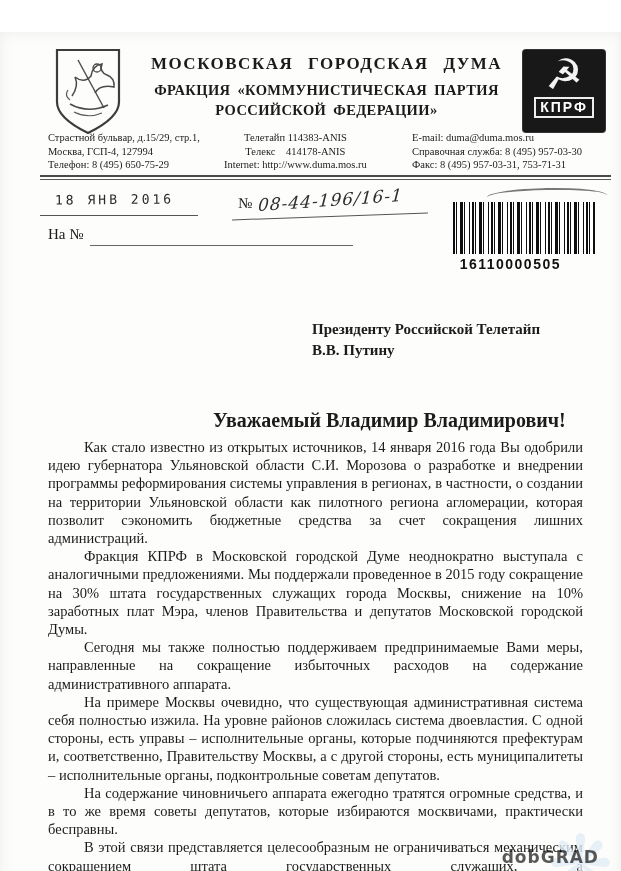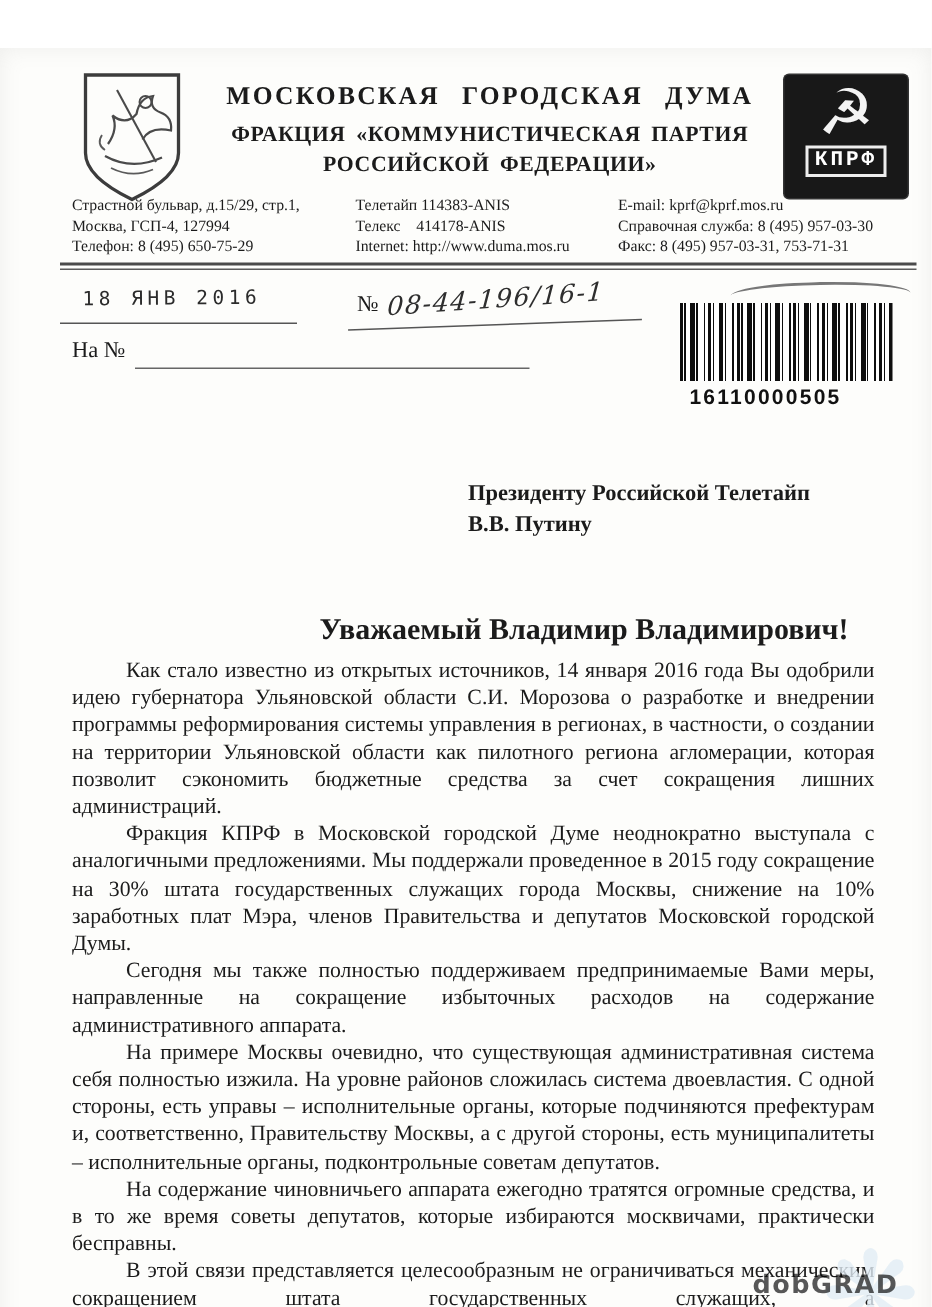--- a/index.html
+++ b/index.html
@@ -19,27 +19,27 @@
   .org-name{font-weight:bold;font-size:17px;letter-spacing:1.5px;word-spacing:9px;}
   .faction{font-weight:bold;font-size:14.5px;letter-spacing:.4px;word-spacing:3px;margin-top:6px;line-height:20px;}
   .stamp{
     position:absolute;right:16px;top:18px;width:82px;height:82px;
     background:#181818;border-radius:3px;
     display:flex;flex-direction:column;align-items:center;justify-content:flex-start;
     box-shadow:0 0 0 1px #333;
   }
   .stamp-symbol{font-family:"DejaVu Sans",sans-serif;font-size:42px;line-height:48px;color:#f3f3f3;margin-top:1px;}
   .stamp-label{
-    font-family:Liberation Mono, monospace;font-weight:bold;font-size:14px;color:#fff;
+    font-family:Liberation Sans, sans-serif;font-weight:bold;font-size:14px;color:#fff;
     letter-spacing:2px;border:2px solid #ededed;padding:0 4px;line-height:17px;margin-top:-2px;
   }
   .contacts{position:absolute;left:48px;top:99px;right:8px;font-size:10.5px;line-height:13.5px;}
   .ccol{position:absolute;top:0;white-space:nowrap;}
   .ccol.c1{left:0;}
-  .ccol.c2{left:189px;}
+  .ccol.c2{left:176px;text-align:center;}
   .ccol.c3{left:364px;}
   .rule{position:absolute;left:40px;right:10px;top:143px;height:2px;border-top:2.5px solid #4a4a4a;border-bottom:1.5px solid #5a5a5a;}
   
   .date-stamp{
     position:absolute;left:55px;top:160px;
     font-family:"DejaVu Sans Mono",monospace;font-size:13px;letter-spacing:3px;color:#2b2b2b;
     transform:rotate(-.5deg);
   }
   .date-underline{position:absolute;left:40px;top:183px;width:158px;border-bottom:1.6px solid #555;}
   .number-label{position:absolute;left:238px;top:163px;font-size:15px;}
@@ -117,21 +117,21 @@
       <div>Страстной бульвар, д.15/29, стр.1,</div>
       <div>Москва, ГСП-4, 127994</div>
       <div>Телефон: 8 (495) 650-75-29</div>
     </div>
     <div class="ccol c2">
       <div>Телетайп 114383-ANIS</div>
       <div>Телекс&nbsp;&nbsp;&nbsp;&nbsp;414178-ANIS</div>
       <div>Internet: http://www.duma.mos.ru</div>
     </div>
     <div class="ccol c3">
-      <div>E-mail: kprf@kprf.mos.ru</div>
+      <div>E-mail: duma@duma.mos.ru</div>
       <div>Справочная служба: 8 (495) 957-03-30</div>
       <div>Факс: 8 (495) 957-03-31, 753-71-31</div>
     </div>
   </div>
 
   <div class="rule"></div>
 
   <div class="date-stamp">18 ЯНВ 2016</div>
   <div class="date-underline"></div>
   <div class="number-label">№</div>

